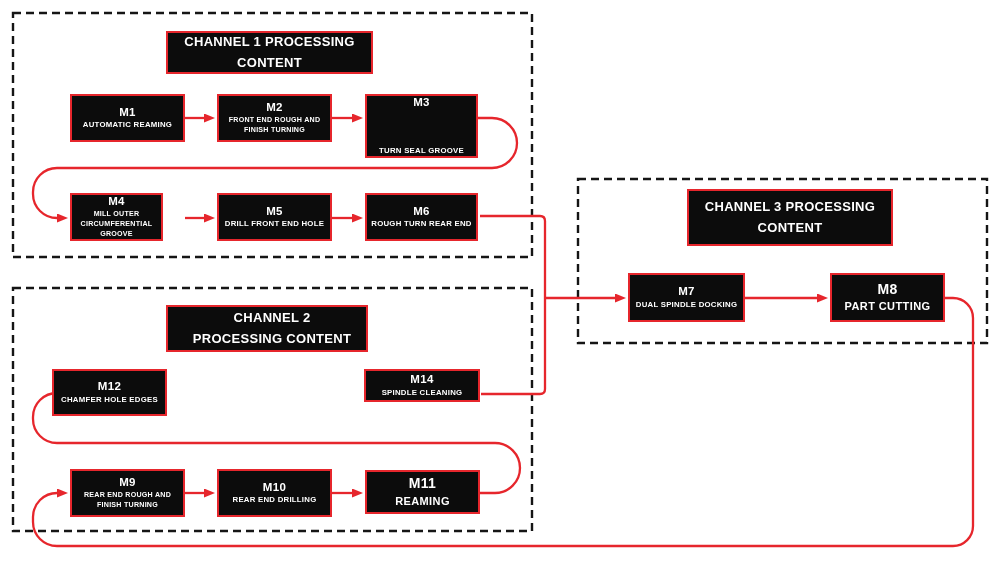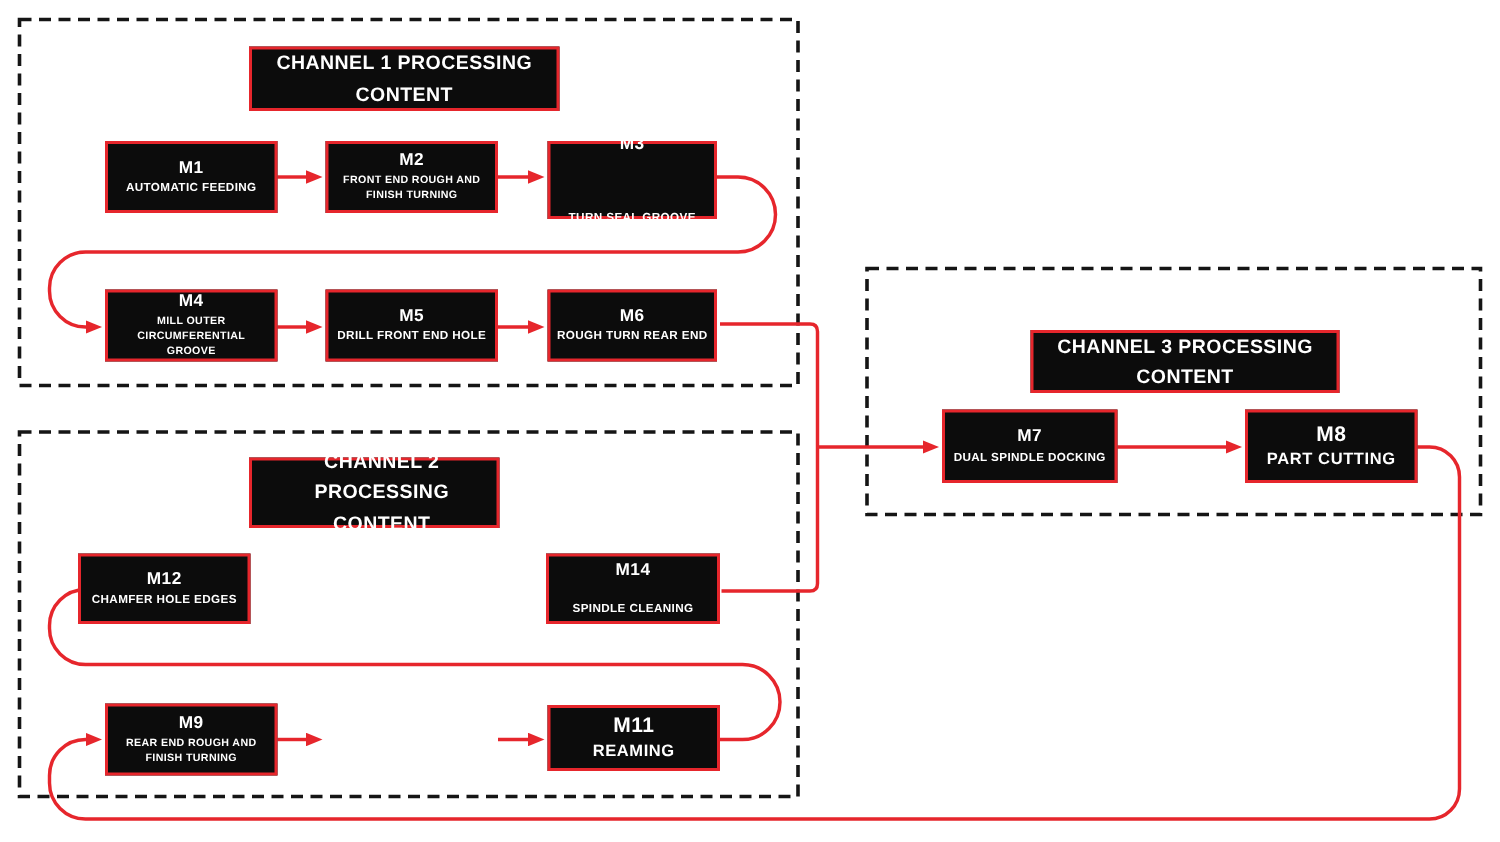--- a/index.html
+++ b/index.html
@@ -52,59 +52,63 @@
       <path d="M545,298 H617" marker-end="url(#arrow)"></path>
       <path d="M745,298 H819" marker-end="url(#arrow)"></path>
       <path d="M945,298 H953 A20,20 0 0 1 973,318 V526 A20,20 0 0 1 953,546 H57 A24,24 0 0 1 33,522 V517 A24,24 0 0 1 57,493 H59" marker-end="url(#arrow)"></path>
       <path d="M185,493 H206" marker-end="url(#arrow)"></path>
       <path d="M332,493 H354" marker-end="url(#arrow)"></path>
       <path d="M480,493 H495 A25,25 0 0 0 495,443 H57 A24,24 0 0 1 33,419 V417 A24,24 0 0 1 57,393 H59" marker-end="url(#arrow)"></path>
     </g>
   </svg>
 
   <div class="titlebox" style="left:166px;top:31px;width:207px;height:43px;">CHANNEL 1 PROCESSING CONTENT</div>
-  <div class="titlebox" style="left:166px;top:305px;width:167px;height:47px;padding-left:23px;">CHANNEL 2 PROCESSING CONTENT</div>
-  <div class="titlebox" style="left:687px;top:220px;width:206px;height:42px;">CHANNEL 3 PROCESSING CONTENT</div>
+  <div class="titlebox" style="left:166px;top:305px;width:202px;height:47px;padding-left:23px;">CHANNEL 2 PROCESSING CONTENT</div>
+  <div class="titlebox" style="left:687px;top:189px;width:206px;height:57px;">CHANNEL 3 PROCESSING CONTENT</div>
 
   <div class="nodebox" style="left:70px;top:94px;width:115px;height:48px;">
     <div class="nid">M1</div>
-    <div class="nlabel">AUTOMATIC FEEDING</div>
+    <div class="nlabel">AUTOMATIC REAMING</div>
   </div>
   <div class="nodebox small" style="left:217px;top:94px;width:115px;height:48px;">
     <div class="nid">M2</div>
     <div class="nlabel">FRONT END ROUGH AND FINISH TURNING</div>
   </div>
-  <div class="nodebox" style="left:365px;top:94px;width:113px;height:52px;gap:36px;">
+  <div class="nodebox" style="left:365px;top:94px;width:113px;height:64px;gap:36px;">
     <div class="nid">M3</div>
     <div class="nlabel">TURN SEAL GROOVE</div>
   </div>
-  <div class="nodebox small" style="left:70px;top:193px;width:115px;height:48px;">
+  <div class="nodebox small" style="left:70px;top:193px;width:93px;height:48px;">
     <div class="nid">M4</div>
     <div class="nlabel">MILL OUTER CIRCUMFERENTIAL GROOVE</div>
   </div>
   <div class="nodebox" style="left:217px;top:193px;width:115px;height:48px;">
     <div class="nid">M5</div>
     <div class="nlabel">DRILL FRONT END HOLE</div>
   </div>
   <div class="nodebox" style="left:365px;top:193px;width:113px;height:48px;">
     <div class="nid">M6</div>
     <div class="nlabel">ROUGH TURN REAR END</div>
   </div>
 
   <div class="nodebox" style="left:52px;top:369px;width:115px;height:47px;">
     <div class="nid">M12</div>
     <div class="nlabel">CHAMFER HOLE EDGES</div>
   </div>
-  <div class="nodebox" style="left:364px;top:369px;width:116px;height:47px;justify-content:space-between;">
+  <div class="nodebox" style="left:364px;top:369px;width:116px;height:33px;">
     <div class="nid">M14</div>
     <div class="nlabel">SPINDLE CLEANING</div>
   </div>
   <div class="nodebox small" style="left:70px;top:469px;width:115px;height:48px;">
     <div class="nid">M9</div>
     <div class="nlabel">REAR END ROUGH AND FINISH TURNING</div>
+  </div>
+  <div class="nodebox" style="left:217px;top:469px;width:115px;height:48px;">
+    <div class="nid">M10</div>
+    <div class="nlabel">REAR END DRILLING</div>
   </div>
   <div class="nodebox lg" style="left:365px;top:470px;width:115px;height:44px;">
     <div class="nid">M11</div>
     <div class="nlabel">REAMING</div>
   </div>
 
   <div class="nodebox" style="left:628px;top:273px;width:117px;height:49px;">
     <div class="nid">M7</div>
     <div class="nlabel">DUAL SPINDLE DOCKING</div>
   </div>

